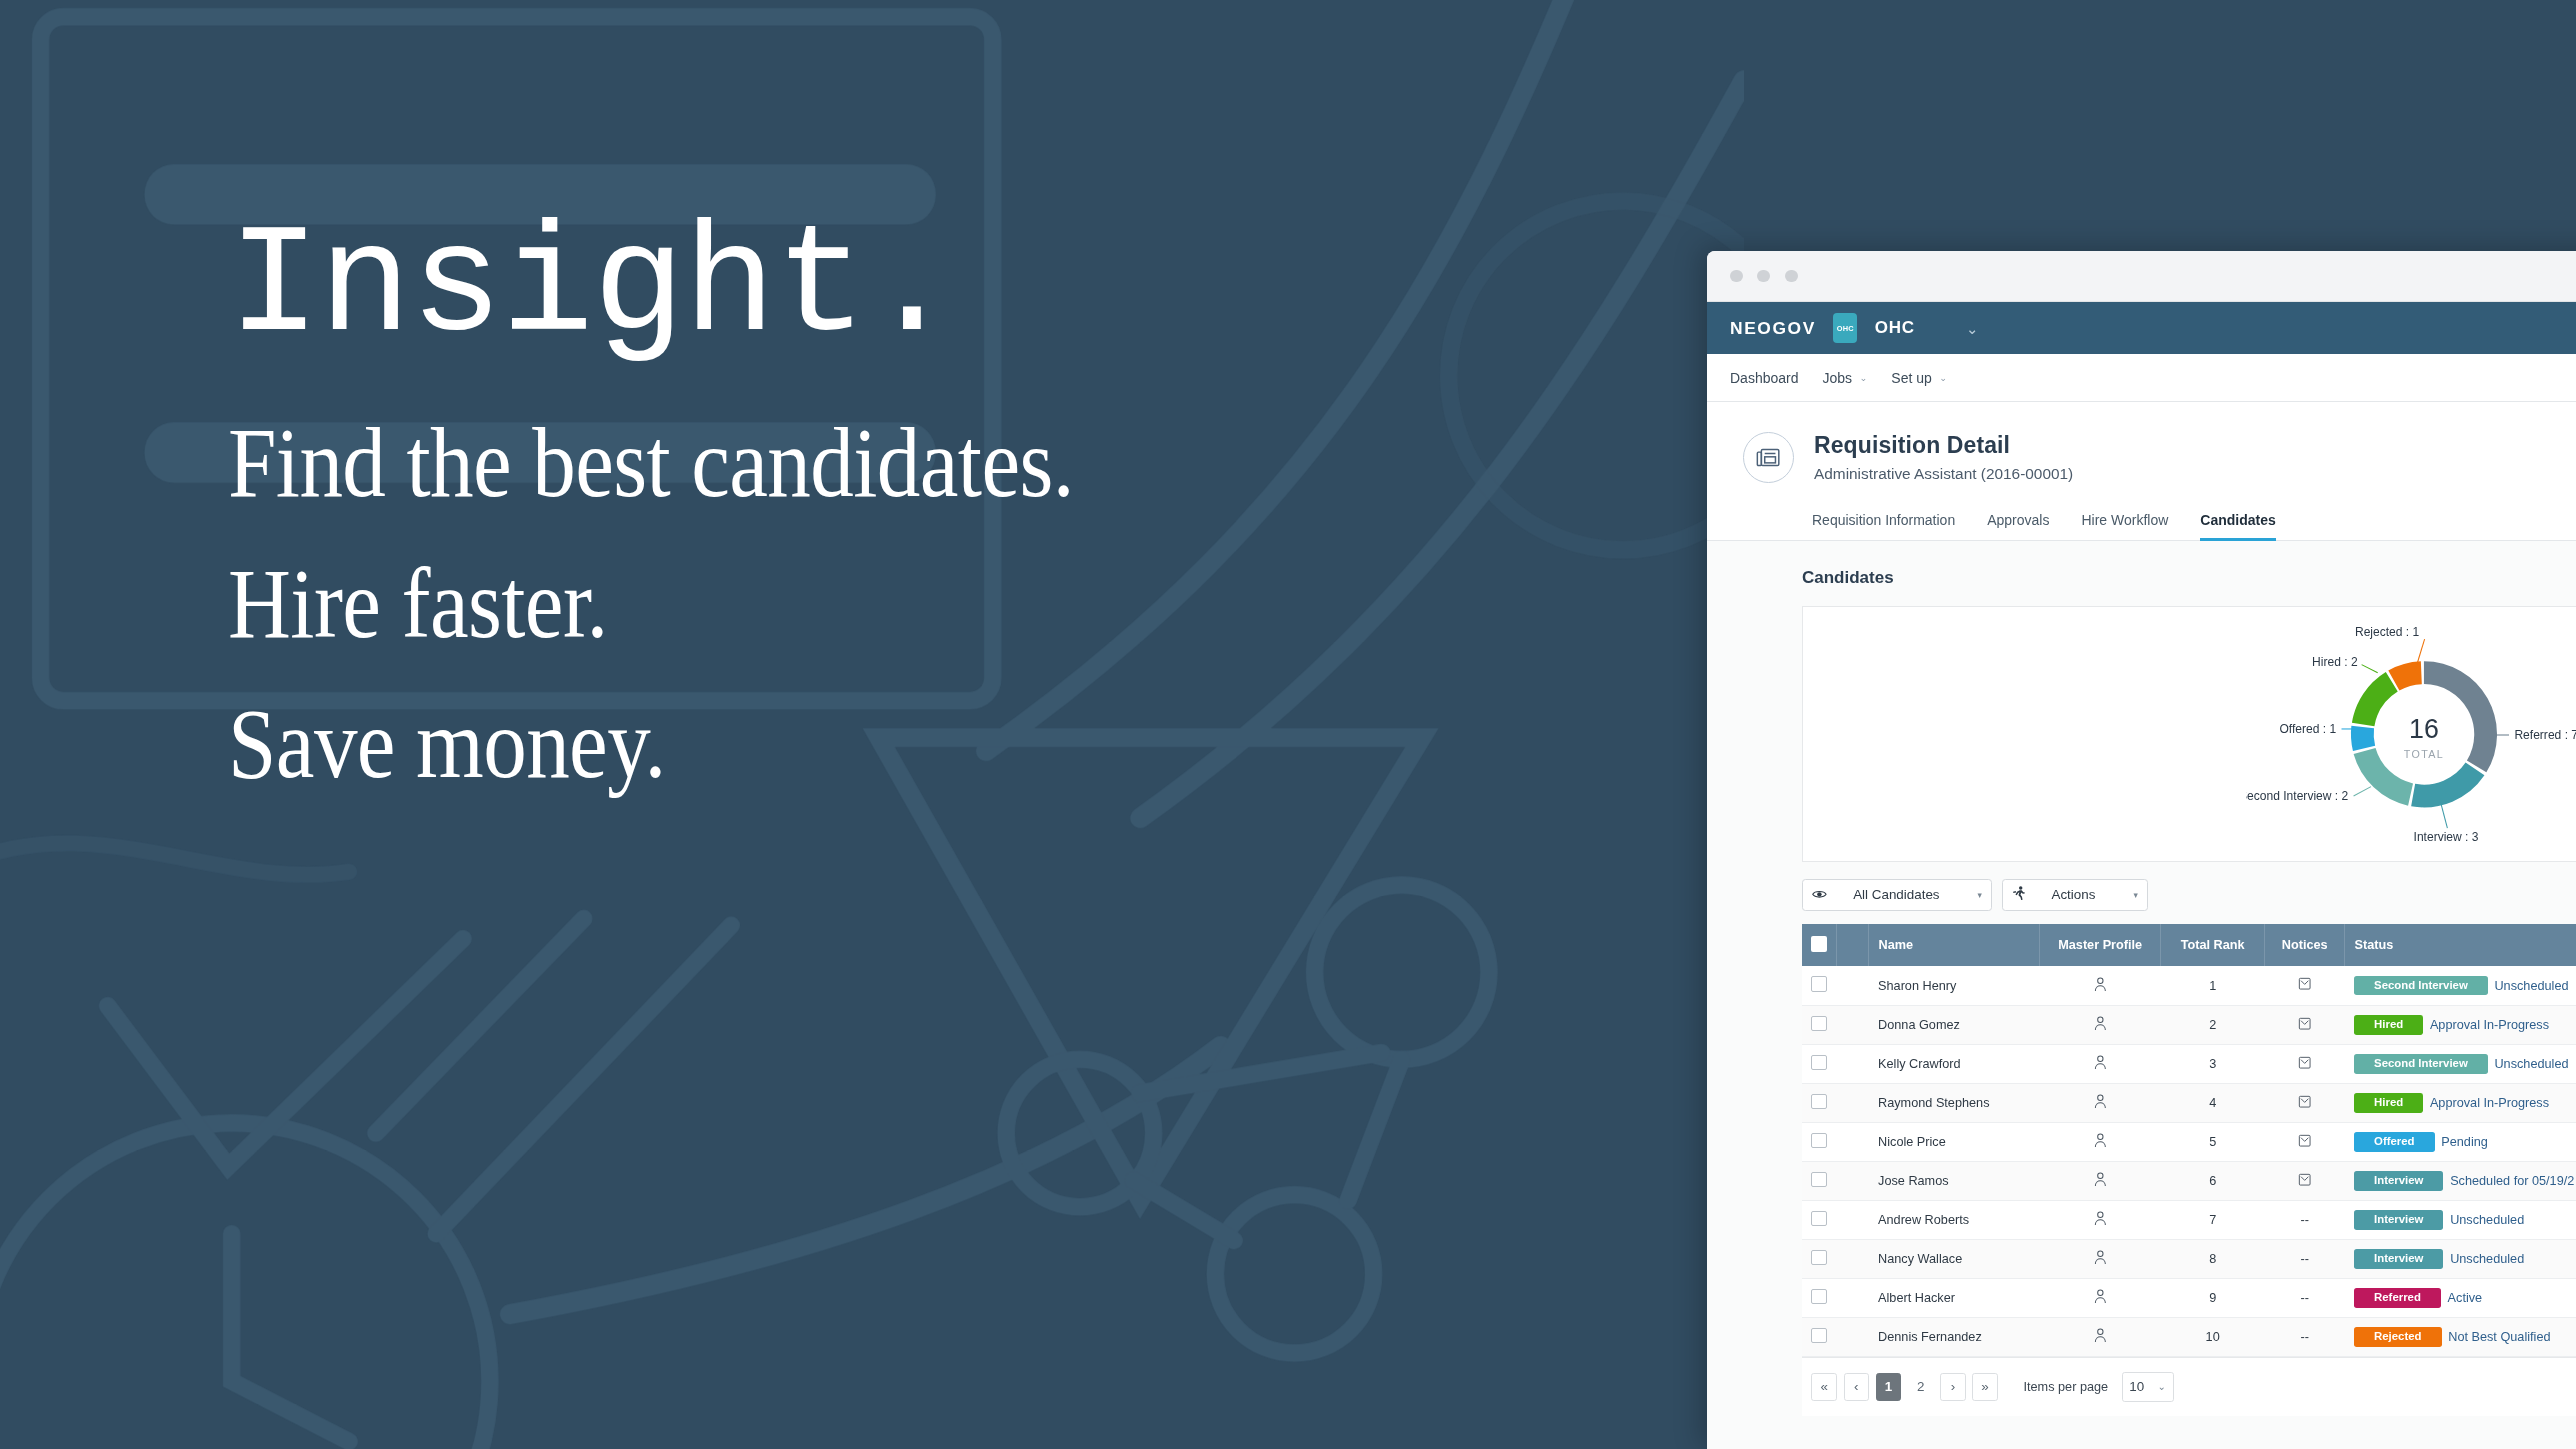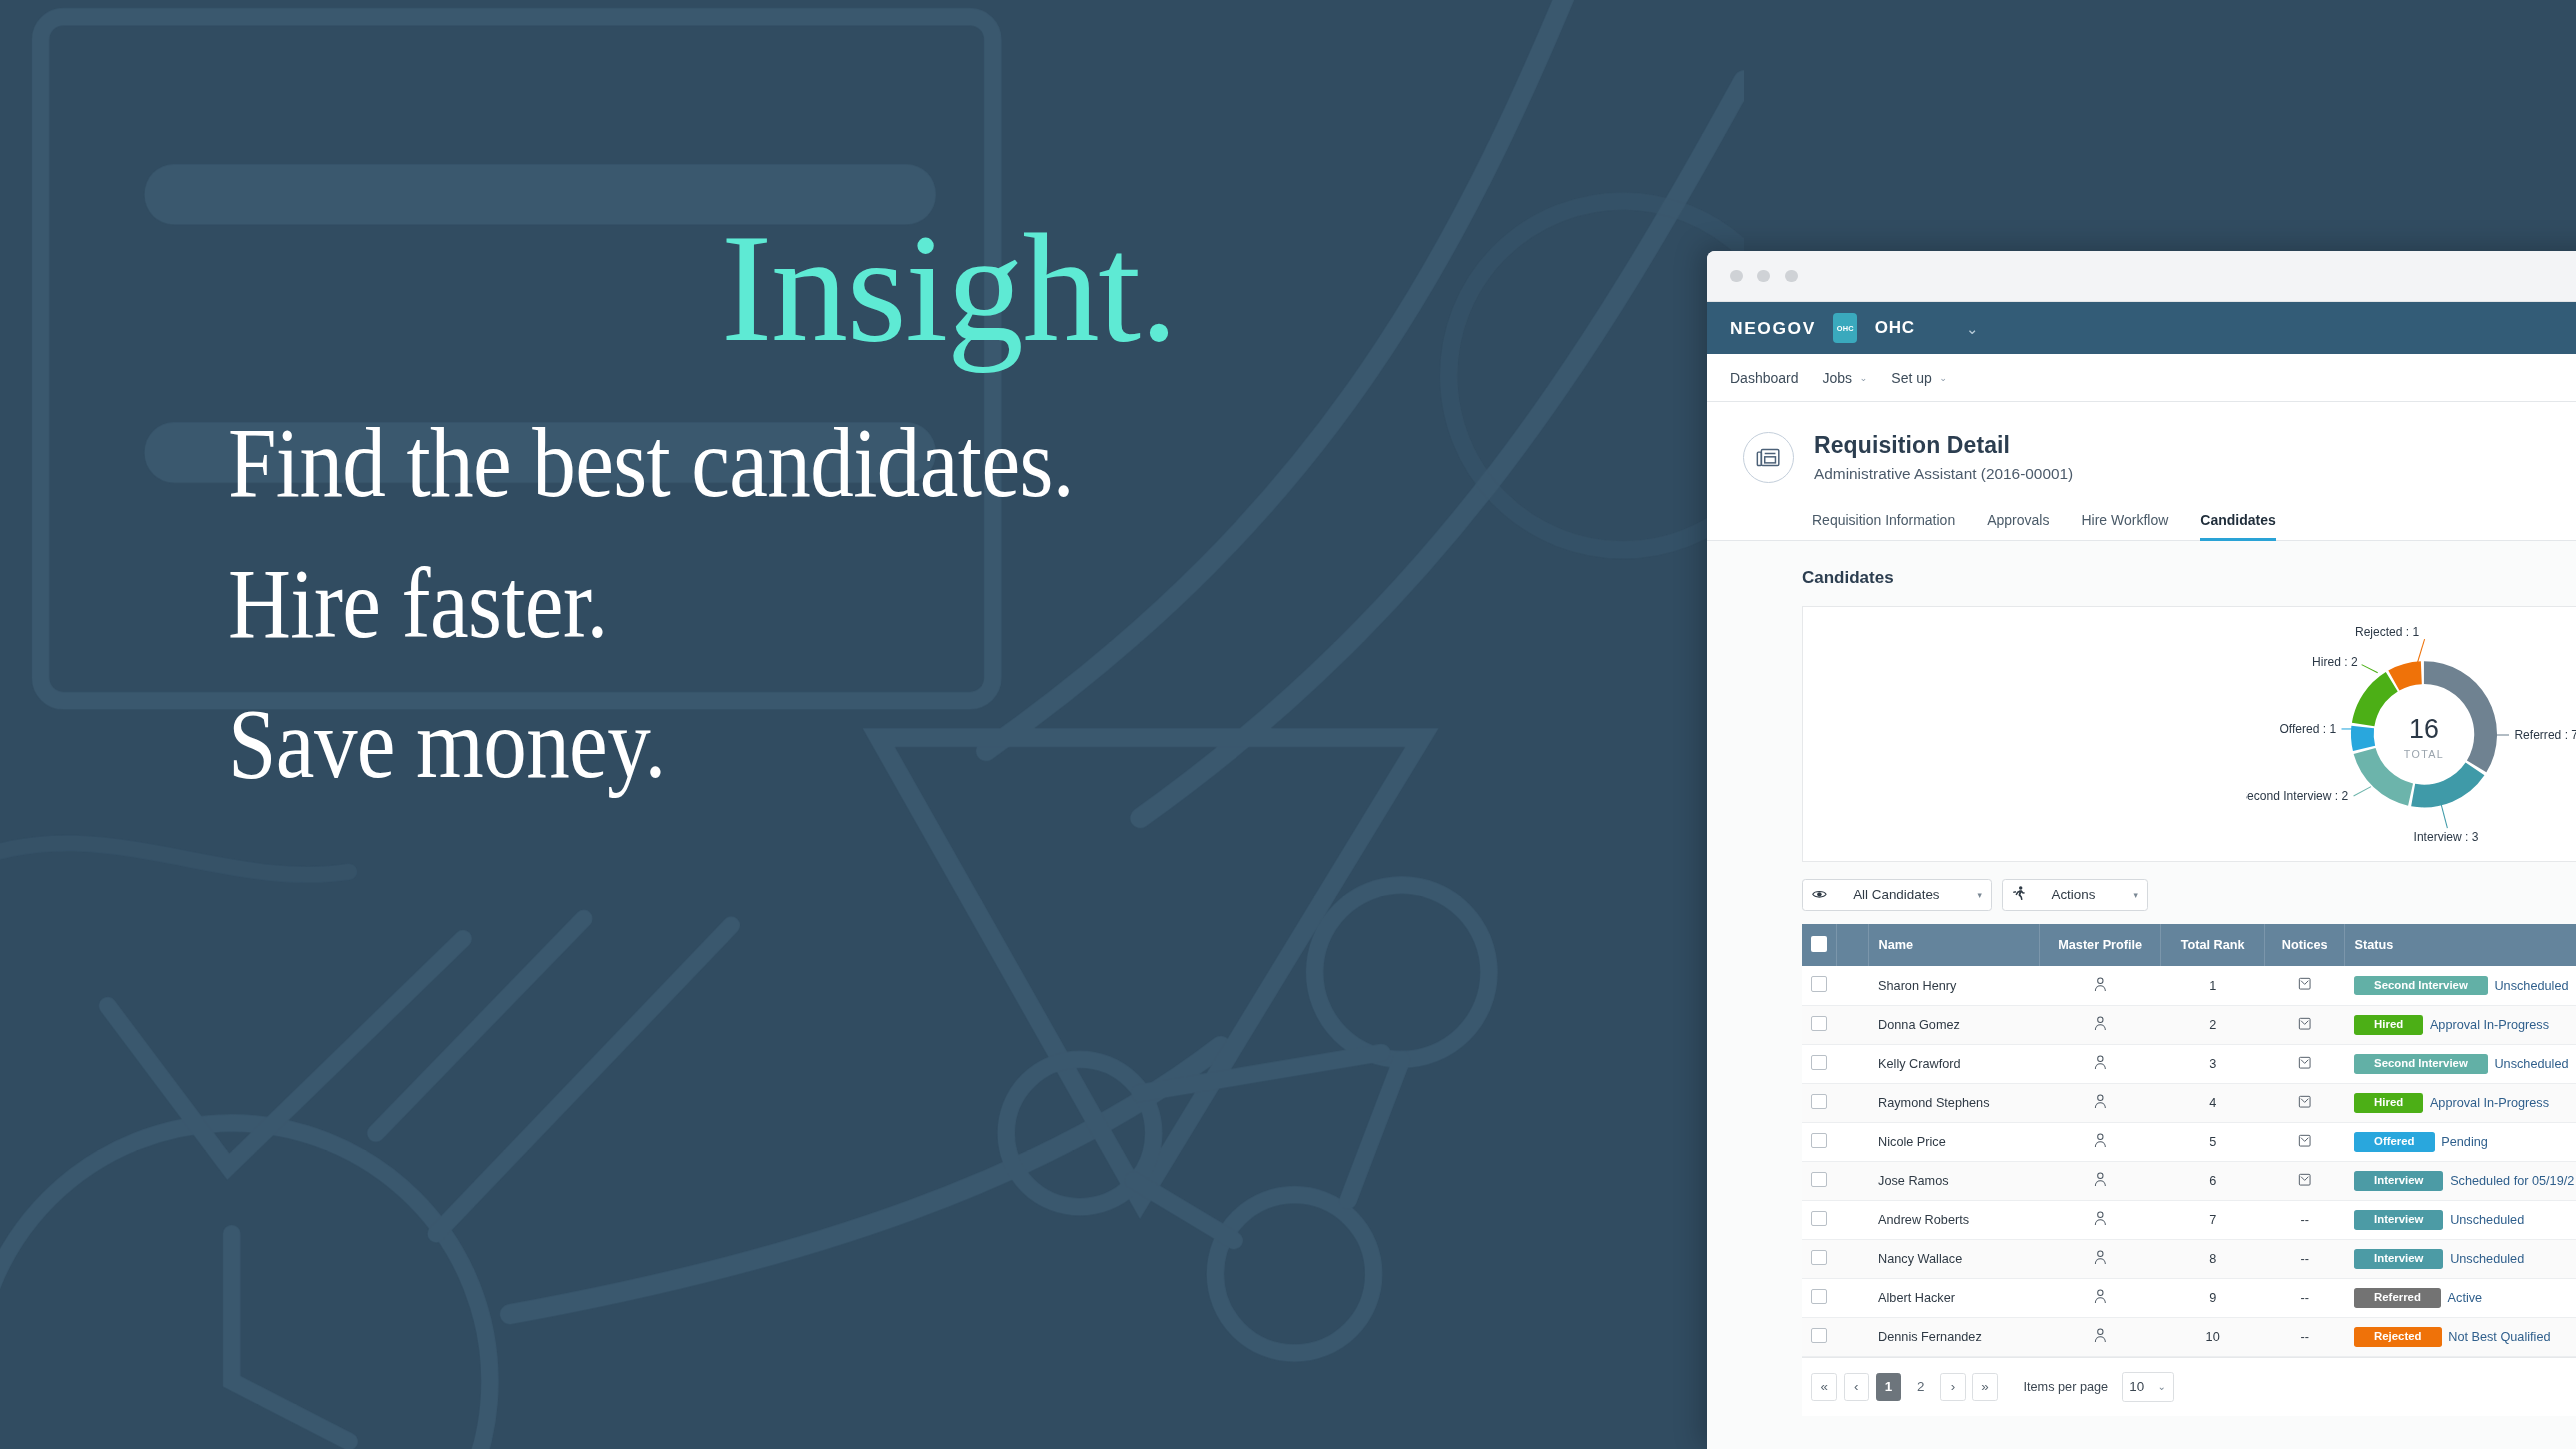--- a/index.html
+++ b/index.html
@@ -17,27 +17,26 @@
     overflow: hidden;
   }
   #hero-bg svg { position: absolute; top: 0; left: 0; }
 
   #hero-copy {
     position: absolute;
     left: 228px; top: 215px;
     width: 1442px;
   }
   #hero-headline {
-    font-family: Liberation Serif, serif;
+    font-family: Liberation Mono, monospace;
     font-size: 154px;
     line-height: 0.95;
-    color: #5eead4;
+    color: #ffffff;
     letter-spacing: -1.3px;
     margin-bottom: 32px;
-    text-align: center;
   }
   .hero-line {
     font-family: "Liberation Serif", serif;
     font-size: 99px;
     line-height: 1.42;
     color: #ffffff;
     letter-spacing: -0.7px;
     transform: scaleX(0.88);
     transform-origin: left center;
     white-space: nowrap;
@@ -520,21 +519,21 @@
           <tr>
             <td class="col-chk"><span class="cbox"></span></td>
             <td class="col-gap"></td>
             <td class="col-name">Albert Hacker</td>
             <td class="col-mp"><span><svg width="12.7" height="14.8" viewBox="0 0 19 22" fill="none" stroke="#4a5560" stroke-width="1.5">
                   <circle cx="9.5" cy="5.5" r="4"></circle>
                   <path d="M2 21 C2 15.5 6 13 9.5 13 C13 13 17 15.5 17 21"></path>
                 </svg></span></td>
             <td class="col-rank">9</td>
             <td class="col-notice"><span>--</span></td>
-            <td><span class="badge" style="background:#737373">Referred</span><span class="status-text">Active</span></td>
+            <td><span class="badge" style="background:#be185d">Referred</span><span class="status-text">Active</span></td>
           </tr>
           <tr>
             <td class="col-chk"><span class="cbox"></span></td>
             <td class="col-gap"></td>
             <td class="col-name">Dennis Fernandez</td>
             <td class="col-mp"><span><svg width="12.7" height="14.8" viewBox="0 0 19 22" fill="none" stroke="#4a5560" stroke-width="1.5">
                   <circle cx="9.5" cy="5.5" r="4"></circle>
                   <path d="M2 21 C2 15.5 6 13 9.5 13 C13 13 17 15.5 17 21"></path>
                 </svg></span></td>
             <td class="col-rank">10</td>

